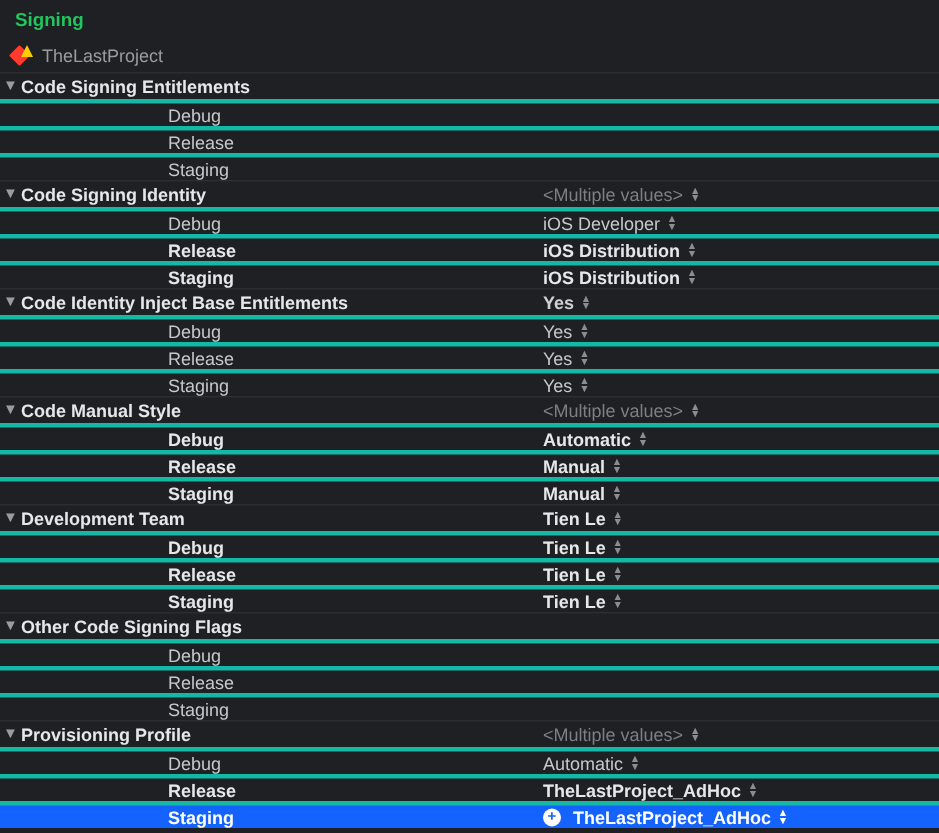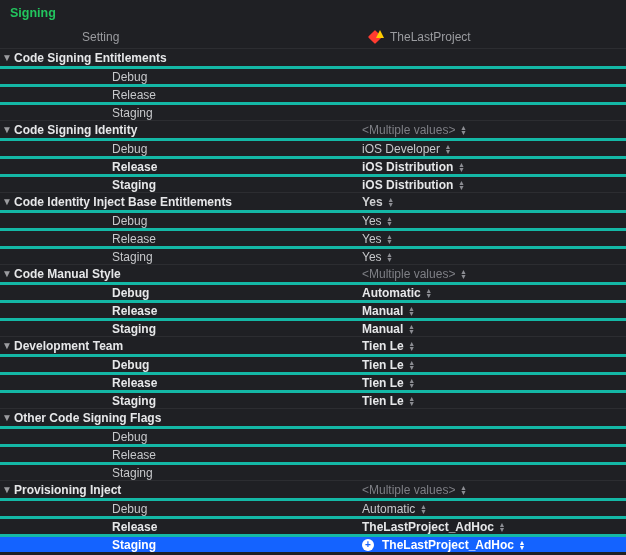--- a/index.html
+++ b/index.html
@@ -92,21 +92,20 @@
     font-weight:900; font-size:10px; line-height:12px; text-align:center; display:inline-block;
     margin-right:4px;
   }
 </style>
 </head>
 <body>
 
 <div class="section-title">Signing</div>
 
 <div class="header-row">
-  <div class="header-setting">Setting</div>
   <div class="header-value">
     <span class="app-icon"></span>
     <span>TheLastProject</span>
   </div>
 </div>
 
 <div id="groups-container">
     <div class="group-row">
       <div class="gpad">
         <span class="disclosure">▼</span>
@@ -347,21 +346,21 @@
     <div class="config-row">
       <div class="label">Staging</div>
       <div class="spacer"></div>
       <div class="value">
         <span></span>
       </div>
     </div>
     <div class="group-row">
       <div class="gpad">
         <span class="disclosure">▼</span>
-        <span class="label">Provisioning Inject</span>
+        <span class="label">Provisioning Profile</span>
       </div>
       <div class="value dim">
         <span>&lt;Multiple values&gt;</span>
         <span class="stepper">
           <span>▲</span>
           <span>▼</span>
         </span>
       </div>
     </div>
     <div class="config-row">

